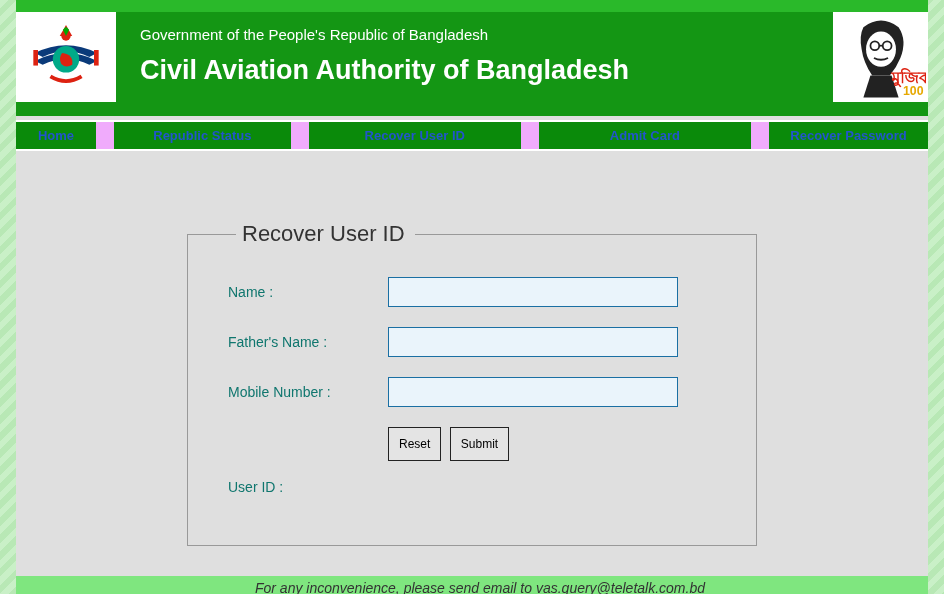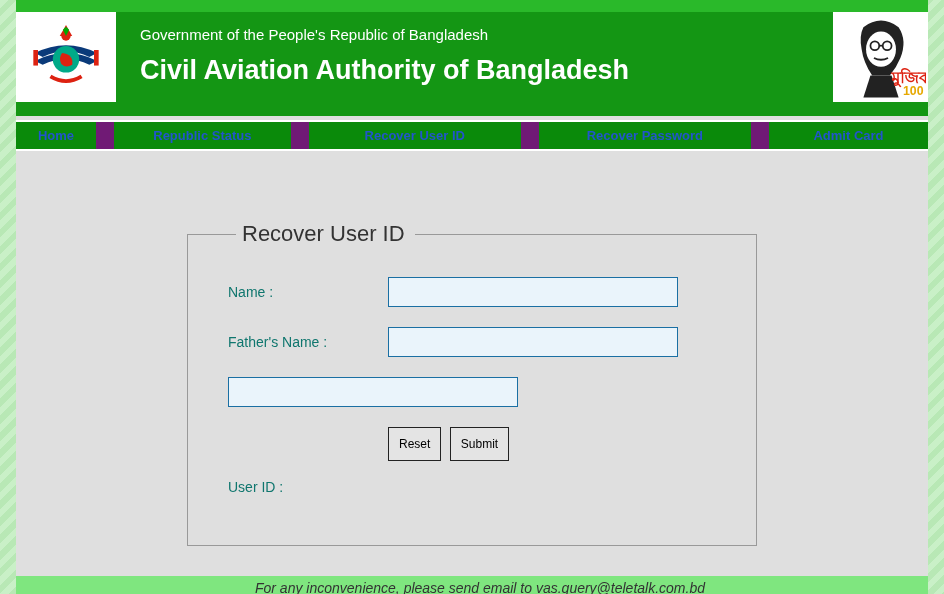--- a/index.html
+++ b/index.html
@@ -58,21 +58,21 @@
     overflow: hidden;
     margin-left: 35px;
   }
   .logo-right svg { width: 90px; height: 88px; }
   .nav {
     display: flex;
     gap: 18px;
     margin-top: 4px;
     border-top: 2px solid #fff;
     border-bottom: 2px solid #fff;
-    background: #701a75;
+    background: #f0abfc;
   }
   .nav a {
     background: #0a8a0a;
     color: #2255cc;
     text-decoration: none;
     font-weight: 700;
     font-size: 13px;
     text-align: center;
     padding: 6px 0;
     display: block;
@@ -184,39 +184,40 @@
         <text x="62" y="78" font-family="Arial" font-size="18" font-weight="900" fill="#d21">মুজিব</text>
         <text x="75" y="92" font-family="Arial" font-size="14" font-weight="900" fill="#e6a800">100</text>
       </svg>
     </div>
   </div>
 
   <nav class="nav">
     <a href="#">Home</a>
     <a href="#">Republic Status</a>
     <a href="#">Recover User ID</a>
+    <a href="#">Admit Card</a>
     <a href="#">Recover Password</a>
-    <a href="#">Admit Card</a>
   </nav>
 
   <div class="content">
     <fieldset class="form-box">
       <legend>Recover User ID</legend>
 
       <div class="row">
         <label>Name :</label>
         <input type="text" value="" style="">
       </div>
 
       <div class="row">
         <label>Father's Name :</label>
         <input type="text" value="" style="">
       </div>
 
       <div class="row">
+        <label>Mobile Number :</label>
         <input type="text" value="" style="">
       </div>
 
       <div class="btnrow">
         <button type="reset">Reset</button>
         <button type="submit">Submit</button>
       </div>
 
       <div class="row userid-row">
         <label>User ID :</label>

